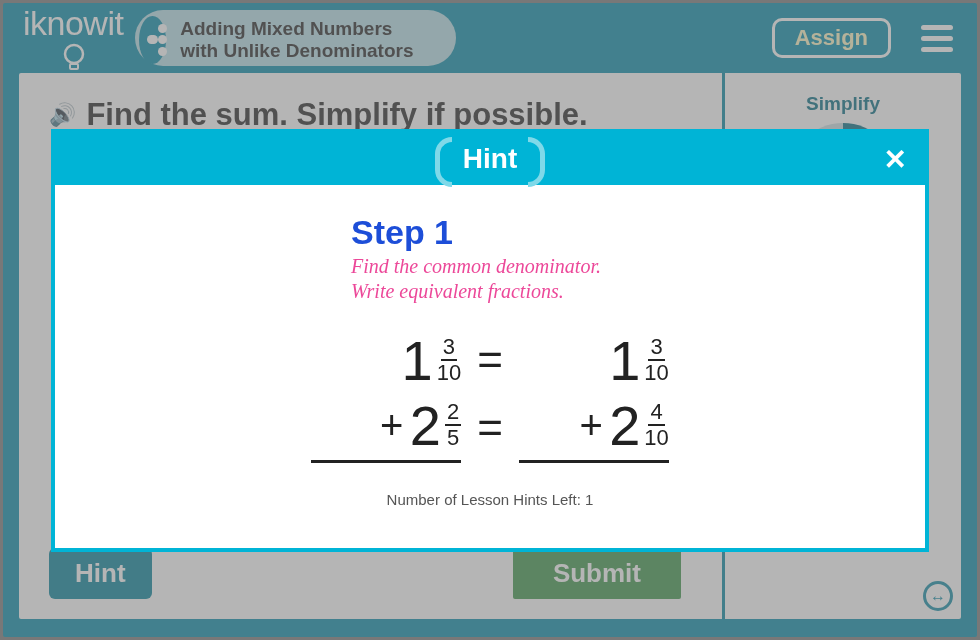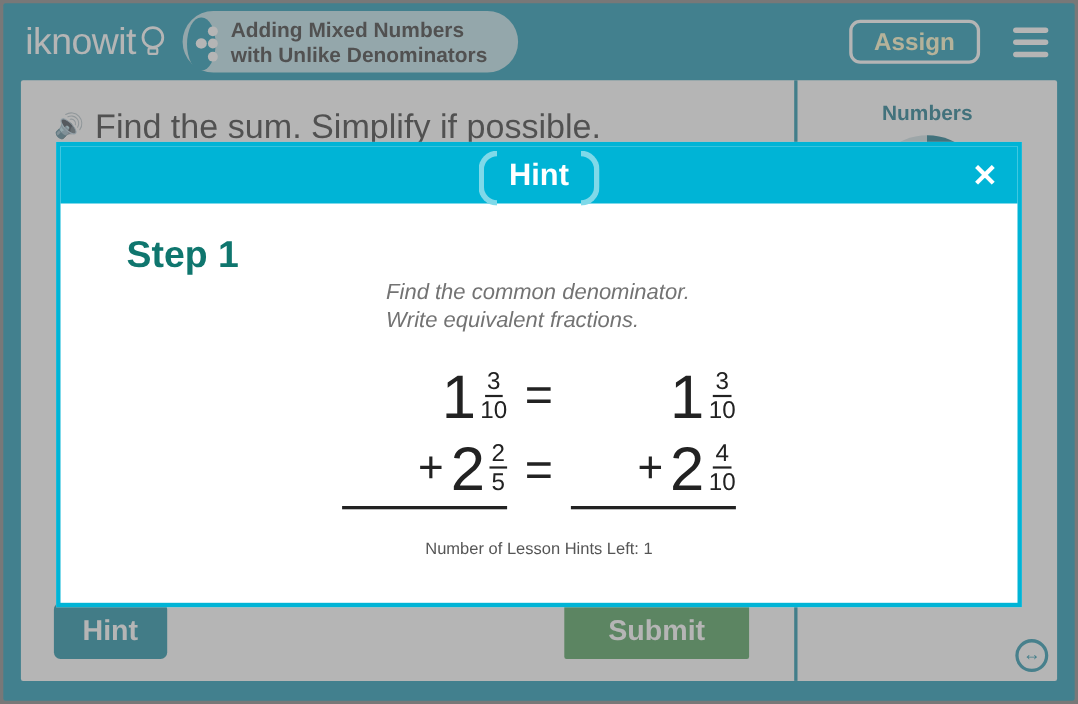--- a/index.html
+++ b/index.html
@@ -24,20 +24,21 @@
       padding: 0 20px;
       gap: 12px;
     }
     .logo {
       color: #fff;
       font-size: 34px;
       font-weight: 400;
       display: flex;
       align-items: center;
       letter-spacing: -0.5px;
+      flex-direction: column;
     }
     .logo-bulb {
       display: inline-flex;
       align-items: center;
       justify-content: center;
       width: 30px; height: 30px;
       margin-left: 1px;
     }
     .topic-pill {
       background: #b7dfe8;
@@ -90,21 +91,21 @@
       display: flex;
       position: relative;
     }
     .main-col {
       flex: 1;
       padding: 24px 30px;
       border-right: 3px solid #0085a0;
     }
     .question-row { display: flex; align-items: center; gap: 10px; }
     .speaker-icon { font-size: 22px; color: #333; cursor: pointer; }
-    .question-text { font-size: 31px; color: #222; }
+    .question-text { font-size: 31px; color: #222; font-weight: bold; }
     .action-buttons {
       position: absolute;
       bottom: 20px; left: 30px; right: 280px;
       display: flex; justify-content: space-between;
     }
     .hint-btn {
       background: #008299;
       color: #fff;
       font-size: 26px; font-weight: 700;
       border: none; border-radius: 6px;
@@ -167,22 +168,22 @@
       content: ""; position: absolute; top: -6px; width: 12px; height: 40px;
       border: 5px solid #7fd9e9;
     }
     .modal-title::before { left: -14px; border-right: none; border-radius: 20px 0 0 20px; }
     .modal-title::after { right: -14px; border-left: none; border-radius: 0 20px 20px 0; }
     .modal-close {
       position: absolute; right: 18px; top: 10px;
       color: #fff; font-size: 28px; font-weight: 700; cursor: pointer;
     }
     .modal-body { padding: 28px 60px 16px 60px; }
-    .step-title { color: #0f766e; font-size: 34px; font-weight: 800; }
-    .step-desc { color: #737373; font-size: 20px; font-style: italic; line-height: 1.25; margin-left: 236px; margin-top: 2px; }
+    .step-title { color: #1d4ed8; font-size: 34px; font-weight: 800; margin-left: 236px; }
+    .step-desc { color: #ec4899; font-size: 20px; font-style: italic; line-height: 1.25; margin-left: 236px; margin-top: 2px; font-family: Liberation Serif, serif; }
     .equation-area {
       margin: 24px auto 10px;
       width: 380px;
       font-family: Arial, sans-serif;
     }
     .eq-row { display: flex; align-items: center; justify-content: center; gap: 8px; }
     .eq-side { display: flex; align-items: center; width: 150px; justify-content: flex-end; }
     .eq-side.bottom { border-bottom: 3px solid #222; padding-bottom: 2px; }
     .op { font-size: 40px; color: #222; width: 28px; text-align: center; }
     .whole { font-size: 56px; color: #222; margin: 0 4px; }
@@ -232,21 +233,21 @@
       <div class="question-row">
         <span class="speaker-icon">🔊</span>
         <span class="question-text">Find the sum. Simplify if possible.</span>
       </div>
       <div class="action-buttons">
         <button class="hint-btn">Hint</button>
         <button class="submit-btn">Submit</button>
       </div>
     </div>
     <div class="side-col">
-      <div class="progress-label">Numbers</div>
+      <div class="progress-label">Simplify</div>
       <div class="progress-ring">
           <div class="progress-ring-inner"></div>
         </div>
     </div>
     <div class="swap-icon">↔</div>
   </div>
 </div>
 
 <div class="overlay">
   <div class="modal">

